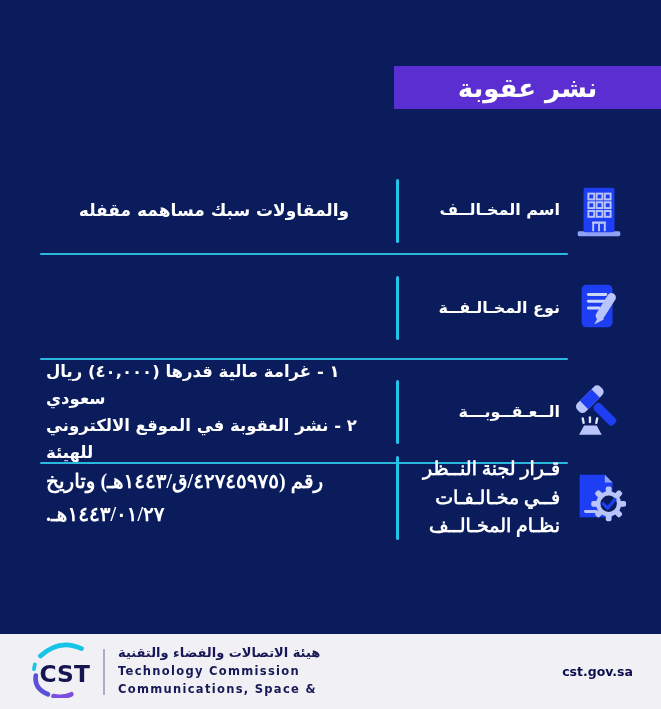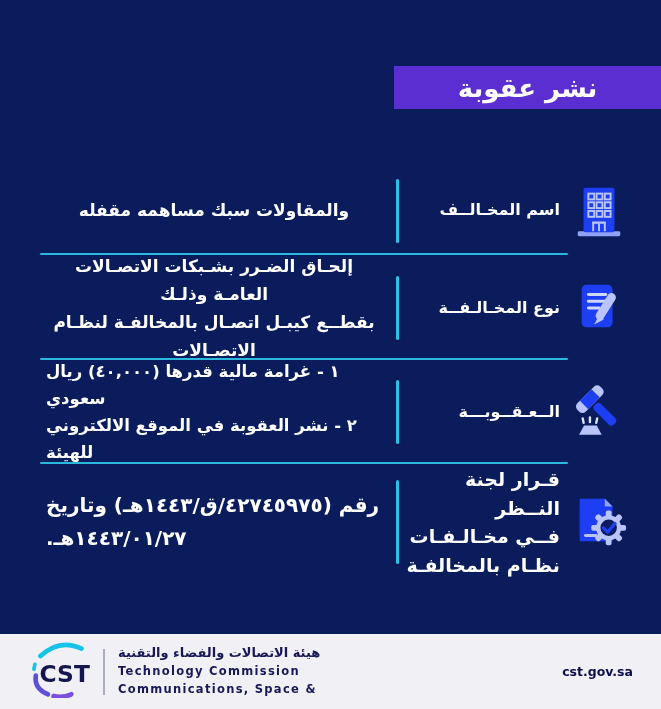--- a/index.html
+++ b/index.html
@@ -88,24 +88,20 @@
           <line x1="19" y1="16" x2="37" y2="16"></line>
           <line x1="19" y1="23" x2="37" y2="23"></line>
           <line x1="19" y1="30" x2="30" y2="30"></line>
         </g>
         <line x1="43" y1="19" x2="31" y2="38" stroke="#b9c4fa" stroke-width="9" stroke-linecap="round"></line>
         <path d="M31 36 L25 47 L35 42 Z" fill="#b9c4fa"></path>
       </svg>
     </div>
     <div class="label">نوع المخـالـفــة</div>
     <div class="vdivider"></div>
-    <div class="content center">
-      <div>إلحـاق الضـرر بشـبكات الاتصـالات العامـة وذلـك</div>
-      <div>بقطــع كيبـل اتصـال بالمخالفـة لنظـام الاتصـالات</div>
-    </div>
   </section>
   <div class="hsep" style="top:358px;"></div>
 
   <section class="row" style="top:364px;height:96px;">
     <div class="icon-box">
       <svg width="60" height="62" viewBox="0 0 64 64">
         <g transform="rotate(-45 30 26)">
           <rect x="12" y="8" width="36" height="13" rx="5" fill="#b9c4fa"></rect>
           <rect x="21" y="8" width="18" height="13" fill="#1d3ef2"></rect>
           <rect x="25" y="23" width="10" height="30" rx="4" fill="#1d3ef2"></rect>
@@ -120,21 +116,21 @@
     </div>
     <div class="label">الــعـقــوبـــة</div>
     <div class="vdivider"></div>
     <div class="content right">
       <div>١ - غرامة مالية قدرها (٤٠,٠٠٠) ريال سعودي</div>
       <div>٢ - نشر العقوبة في الموقع الالكتروني للهيئة</div>
     </div>
   </section>
   <div class="hsep" style="top:462px;"></div>
 
-  <section class="row" style="top:472px;height:100px;">
+  <section class="row" style="top:448px;height:100px;font-family:Liberation Serif, serif;">
     <div class="icon-box">
       <svg width="58" height="60" viewBox="0 0 60 60">
         <path d="M10 6 h26 l8 8 v36 h-34 z" fill="#1d3ef2"></path>
         <path d="M36 6 l8 8 h-8 z" fill="#8fa2f5"></path>
         <line x1="16" y1="44" x2="27" y2="44" stroke="#b9c4fa" stroke-width="3" stroke-linecap="round"></line>
         <g fill="#b9c4fa">
           <rect x="37" y="18" width="6" height="8" rx="2" transform="rotate(0 40 36)"></rect>
           <rect x="37" y="18" width="6" height="8" rx="2" transform="rotate(45 40 36)"></rect>
           <rect x="37" y="18" width="6" height="8" rx="2" transform="rotate(90 40 36)"></rect>
           <rect x="37" y="18" width="6" height="8" rx="2" transform="rotate(135 40 36)"></rect>
@@ -144,21 +140,21 @@
           <rect x="37" y="18" width="6" height="8" rx="2" transform="rotate(315 40 36)"></rect>
           <circle cx="40" cy="36" r="13"></circle>
         </g>
         <circle cx="40" cy="36" r="8.5" fill="#0a1c5c"></circle>
         <polyline points="34.5,36 39,40.5 46.5,31.5" fill="none" stroke="#1d3ef2" stroke-width="3.4" stroke-linecap="round" stroke-linejoin="round"></polyline>
       </svg>
     </div>
     <div class="label label-multi">
       <div>قـرار لجنة النــظر</div>
       <div>فــي مخـالـفـات</div>
-      <div>نظـام بالمخالفـة</div>
+      <div>نظـام المخـالــف</div>
     </div>
     <div class="vdivider tall"></div>
     <div class="content right small">
       <div>رقم (٤٢٧٤٥٩٧٥/ق/١٤٤٣هـ) وتاريخ ١٤٤٣/٠١/٢٧هـ.</div>
     </div>
   </section>
 
   <footer class="footer">
     <div>
       <svg width="66" height="56" viewBox="0 0 70 60">

